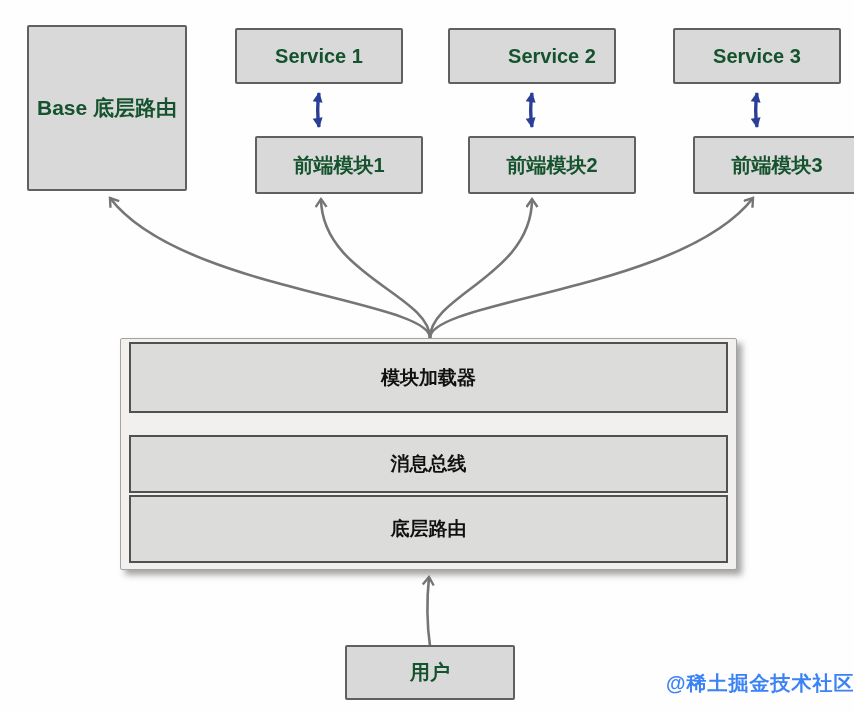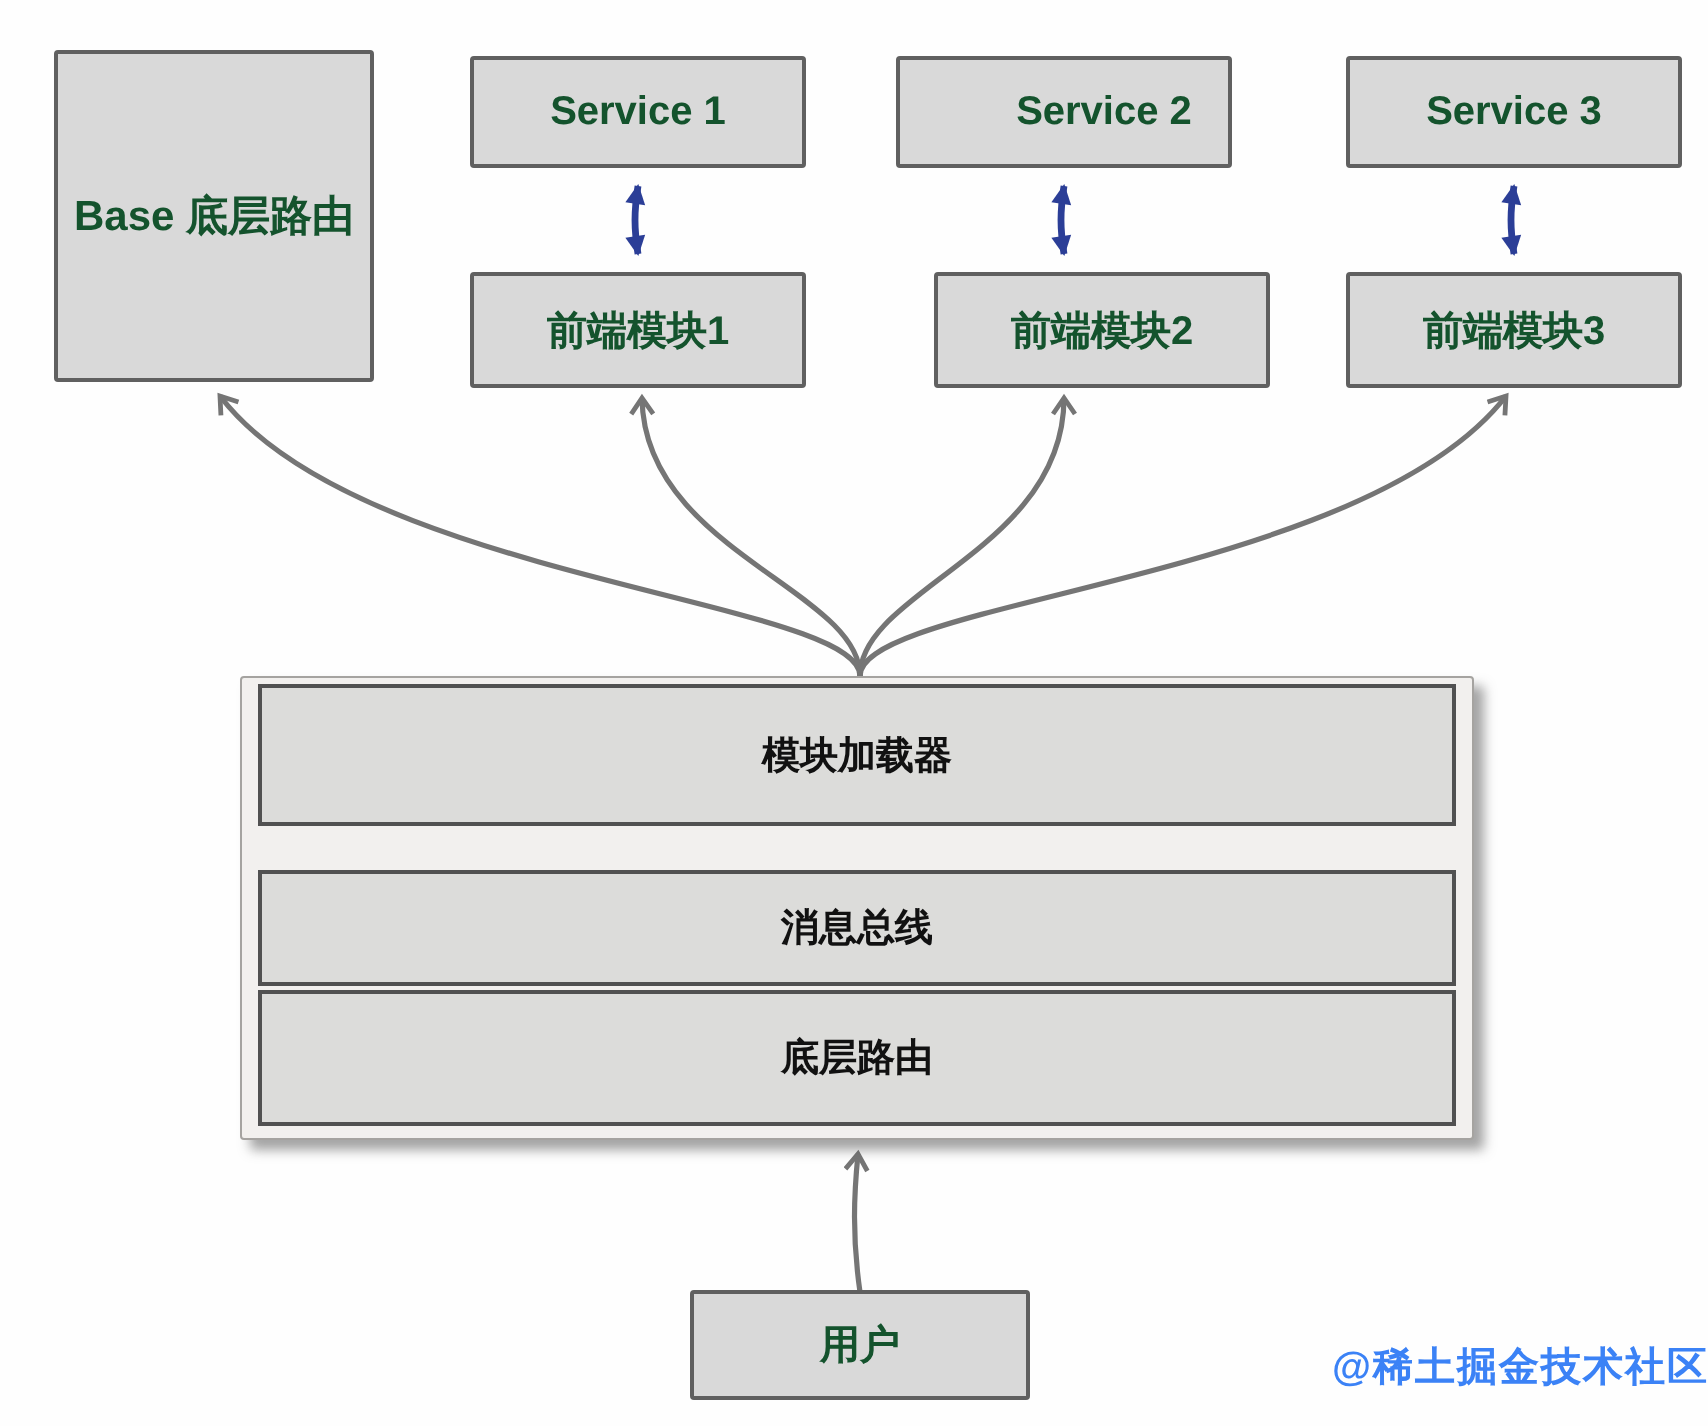--- a/index.html
+++ b/index.html
@@ -29,23 +29,23 @@
     color: #14532d;
     font-weight: bold;
     z-index: 2;
     text-align: center;
   }
   .base-box   { left: 27px;  top: 25px;  width: 160px; height: 166px; font-size: 21px; }
   .svc        { top: 28px;  width: 168px; height: 56px; font-size: 20px; }
   .svc-1      { left: 235px; }
   .svc-2      { left: 448px; padding-left: 40px; }
   .svc-3      { left: 673px; }
-  .mod        { top: 136px; width: 168px; height: 58px; font-size: 20px; }
+  .mod        { top: 136px; width: 168px; height: 58px; font-size: 20px; margin-left: 20px; }
   .mod-1      { left: 235px; }
-  .mod-2      { left: 467px; }
+  .mod-2      { left: 448px; }
   .mod-3      { left: 673px; }
   .user-box   { left: 345px; top: 645px; width: 170px; height: 55px; font-size: 20px; }
 
   .platform {
     position: absolute;
     left: 120px; top: 338px;
     width: 617px; height: 232px;
     box-sizing: border-box;
     background: #f2f0ee;
     border: 1.5px solid #a5a3a0;

